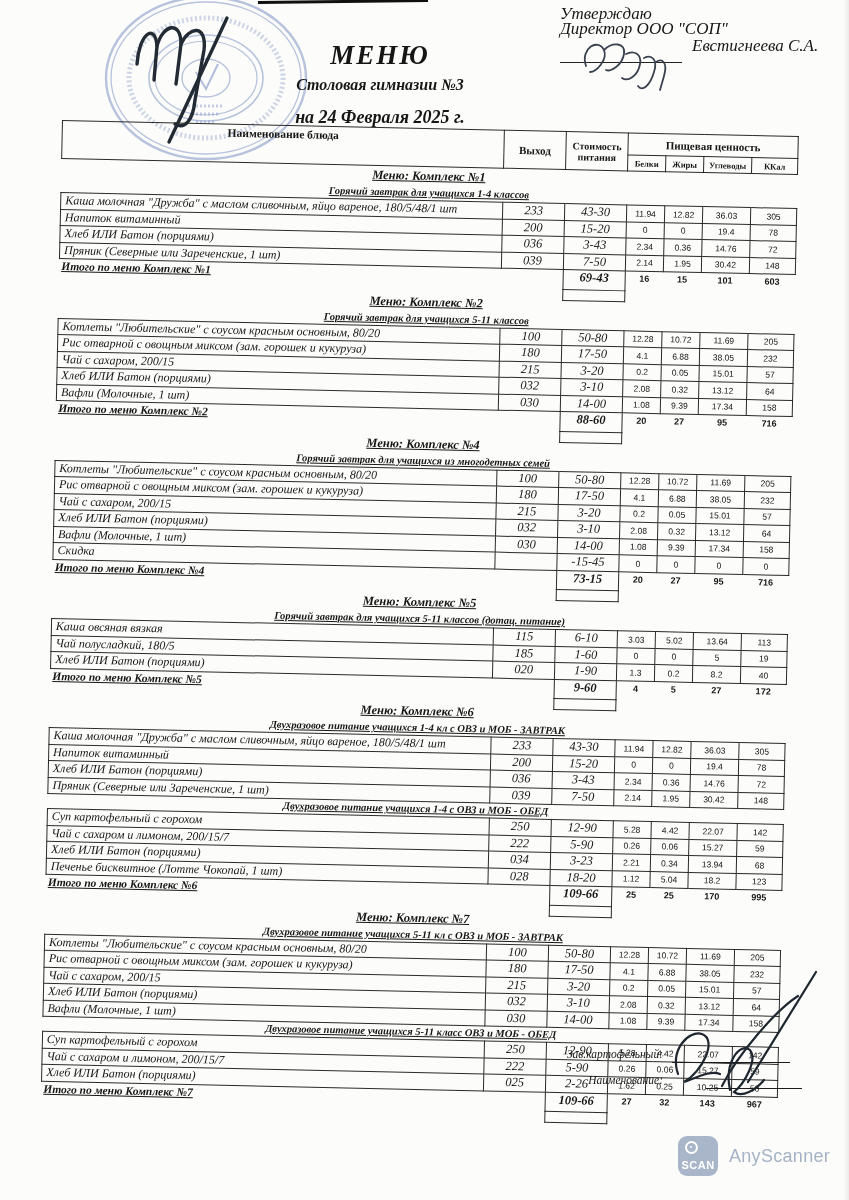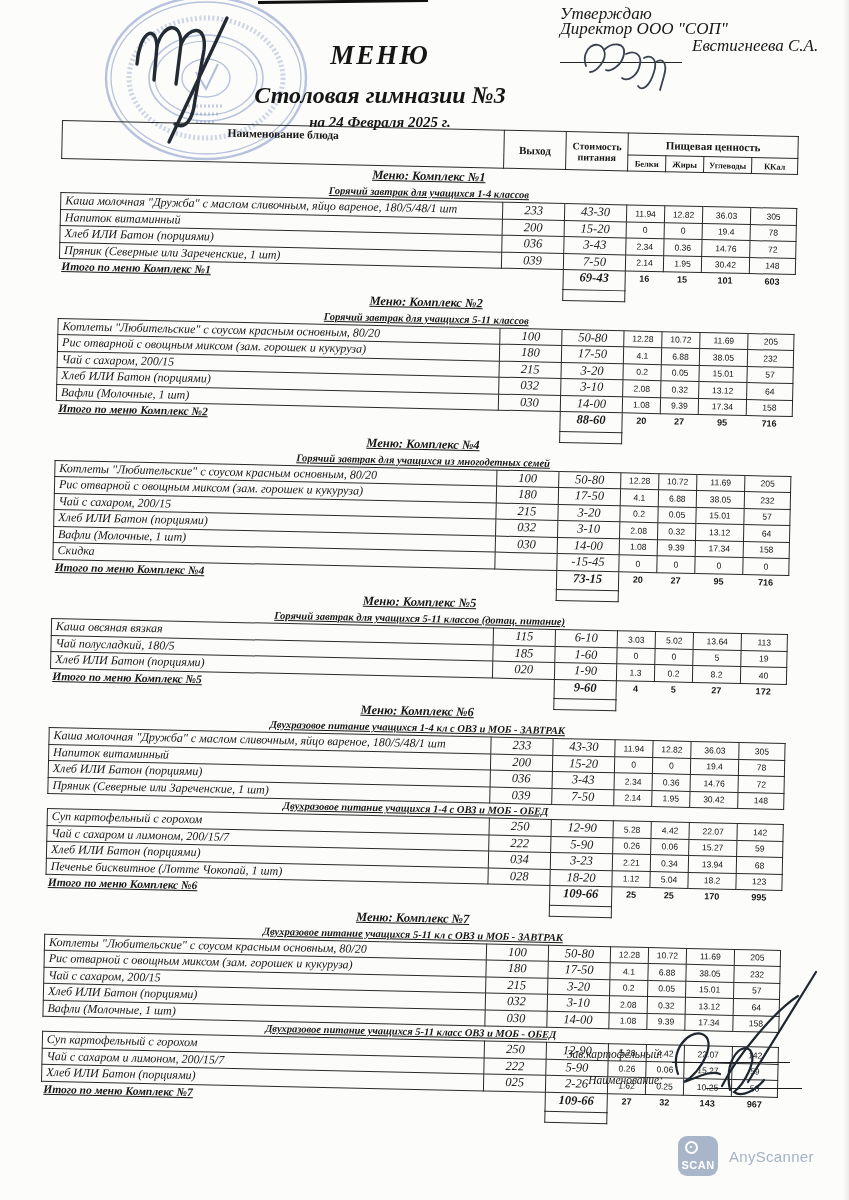--- a/index.html
+++ b/index.html
@@ -16,22 +16,22 @@
   .sig-top-left{position:absolute;left:95px;top:2px;width:190px;height:150px;}
   
   .approval{position:absolute;left:560px;top:6px;width:280px;font-style:italic;font-size:17px;line-height:15px;}
   .ap-sig{position:absolute;left:8px;top:26px;width:150px;height:62px;}
   .ap-line{white-space:nowrap;}
   .ap-underline{position:absolute;left:0;top:56px;width:122px;border-bottom:1.4px solid #222;}
   .ap-name{position:absolute;left:132px;top:32px;white-space:nowrap;font-style:italic;}
   
   .titles{position:absolute;left:0;top:40px;width:760px;text-align:center;font-weight:bold;font-style:italic;}
   .t1{font-size:27px;letter-spacing:2px;}
-  .t2{font-size:24px;margin-top:11px;}
-  .t3{font-size:15px;margin-top:5px;}
+  .t2{font-size:16px;margin-top:5px;}
+  .t3{font-size:18px;margin-top:13px;}
   
   .content{position:absolute;left:0;top:120px;width:810px;transform:rotate(1.25deg);transform-origin:60px 0;}
   table.menu-table{border-collapse:collapse;table-layout:fixed;width:736px;margin-left:62px;}
   col.c-name{width:442px;} col.c-out{width:62px;} col.c-cost{width:62px;}
   col.c-p{width:38px;} col.c-f{width:38px;} col.c-c{width:48px;} col.c-k{width:46px;}
   
   .header-table td{border:1.4px solid #2a2a2a;font-weight:bold;text-align:center;vertical-align:middle;}
   .header-table .h-name{font-size:11.5px;vertical-align:top;padding-top:2px;}
   .header-table .h-big{font-size:11px;}
   .header-table .h-cost{font-size:10px;line-height:1.1;}
@@ -56,21 +56,21 @@
   .f-line1{position:absolute;left:672px;top:22px;width:118px;border-bottom:1.5px solid #1c1c1c;}
   .f-l2{position:absolute;left:520px;top:34px;width:143px;text-align:right;}
   .f-line2{position:absolute;left:706px;top:48px;width:96px;border-bottom:1.5px solid #1c1c1c;}
   .f-sig{position:absolute;left:630px;top:-78px;width:220px;height:150px;overflow:visible;}
   
   .watermark{position:absolute;left:678px;top:1136px;display:flex;align-items:center;}
   .wm-icon{width:40px;height:40px;background:#a9b6c9;border-radius:9px;position:relative;}
   .wm-cam{position:absolute;left:7px;top:5px;width:9px;height:9px;border:2px solid #fff;border-radius:50%;}
   .wm-cam:after{content:"";position:absolute;left:2.5px;top:2.5px;width:2px;height:2px;background:#fff;border-radius:50%;}
   .wm-scan{position:absolute;left:0;right:0;bottom:5px;text-align:center;color:#fff;font-family:"Liberation Sans",sans-serif;font-weight:bold;font-size:11px;letter-spacing:.5px;}
-  .wm-label{margin-left:11px;color:#a5b2c6;font-family:"Liberation Sans",sans-serif;font-size:15px;letter-spacing:.3px;text-align:right;}
+  .wm-label{margin-left:11px;color:#a5b2c6;font-family:"Liberation Sans",sans-serif;font-size:18px;letter-spacing:.3px;text-align:right;}
 </style>
 </head>
 <body>
 
 <div class="artifact-topline"></div>
 <div class="edge-shade"></div>
 
 <div class="stamp">
   <svg width="216" height="176" viewBox="0 0 216 176">
     <g fill="none" stroke="#7e92c4" stroke-opacity="0.55">

